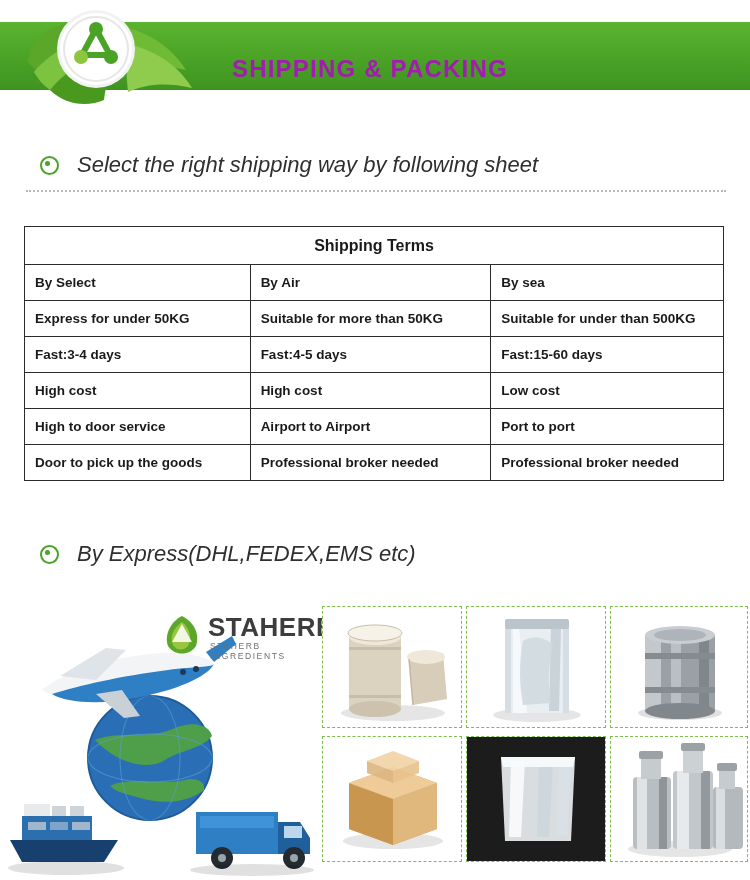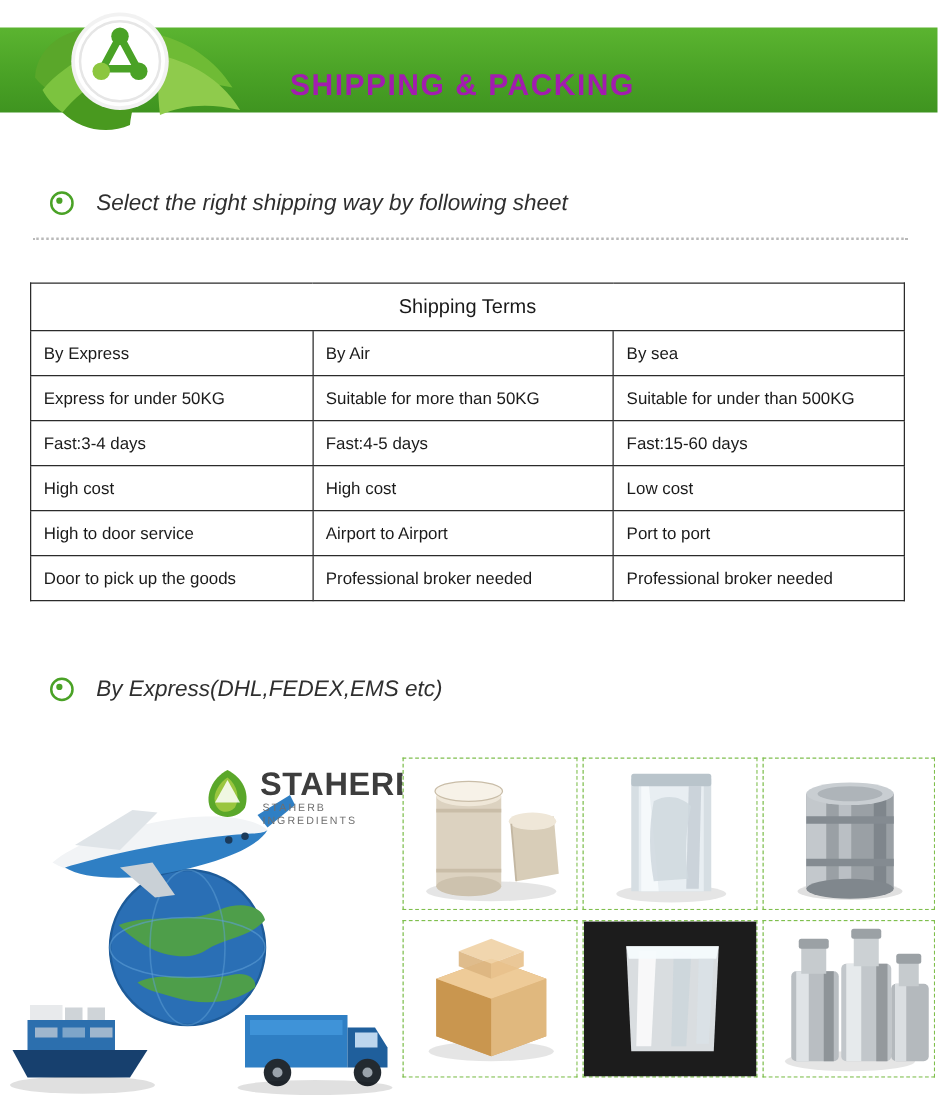--- a/index.html
+++ b/index.html
@@ -84,21 +84,21 @@
     content: "";
     position: absolute;
     left: 3px;
     top: 3px;
     width: 5px;
     height: 5px;
     border-radius: 50%;
     background: #4aa226;
   }
   .head-text {
-    font-size: 18px;
+    font-size: 22px;
     font-style: italic;
     color: #2f2f2f;
     vertical-align: middle;
     font-family: "Liberation Sans", sans-serif;
     text-align: center;
   }
 
   .heading1 {
     position: absolute;
     left: 40px;
@@ -127,21 +127,21 @@
     top: 226px;
     width: 700px;
     border-collapse: collapse;
     font-size: 13.5px;
     color: #1a1a1a;
   }
   .ship-table td, .ship-table th {
     border: 1px solid #2b2b2b;
     padding: 8px 10px;
     text-align: left;
-    font-weight: normal;
+    font-weight: bold;
     height: 19px;
     vertical-align: middle;
   }
   .ship-table .title-cell {
     text-align: center;
     font-size: 16px;
     padding: 9px 0;
   }
   .ship-table col.c1 { width: 226px; }
   .ship-table col.c2 { width: 241px; }
@@ -248,21 +248,21 @@
     <colgroup>
       <col class="c1">
         <col class="c2">
         <col class="c3">
     </colgroup>
     <tbody>
       <tr>
         <td class="title-cell" colspan="3">Shipping Terms</td>
       </tr>
       <tr>
-        <td>By Express</td>
+        <td>By Select</td>
         <td>By Air</td>
         <td>By sea</td>
       </tr>
       <tr>
         <td>Express for under 50KG</td>
         <td>Suitable for more than 50KG</td>
         <td>Suitable for under than 500KG</td>
       </tr>
       <tr>
         <td>Fast:3-4 days</td>

